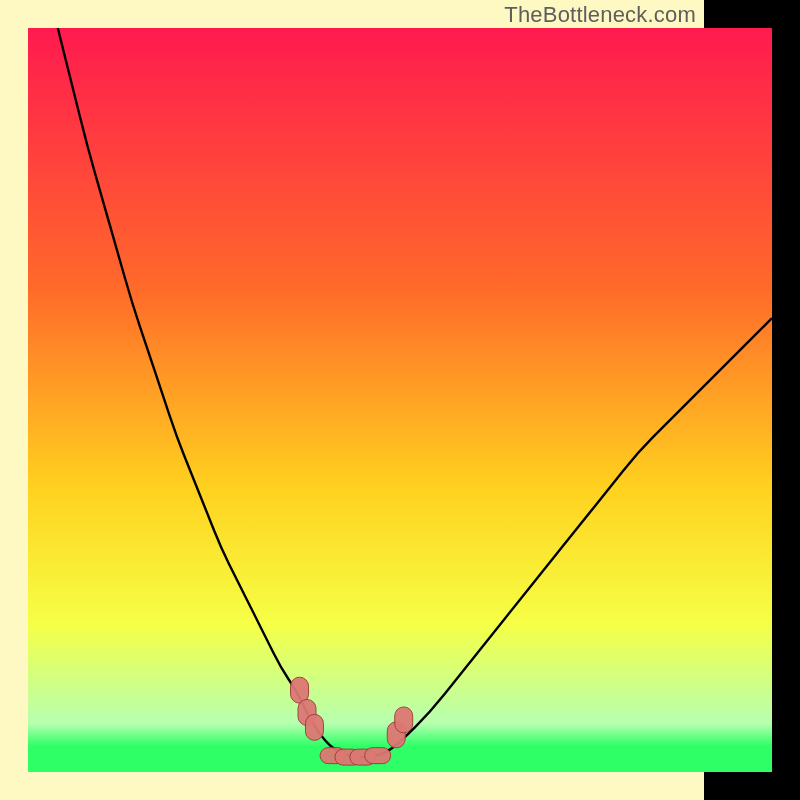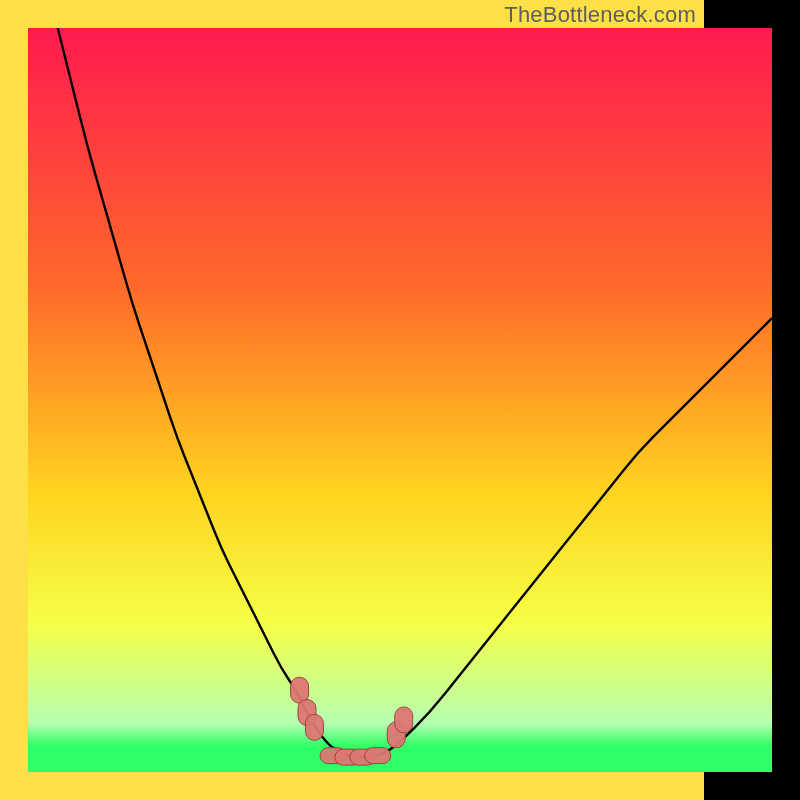--- a/index.html
+++ b/index.html
@@ -8,21 +8,21 @@
     width: 800px;
     height: 800px;
     overflow: hidden;
     background: #000;
     font-family: Arial, Helvetica, sans-serif;
   }
   .frame {
     position: relative;
     width: 704px;
     height: 800px;
-    background: #fde047;
+    background: #fef9c3;
   }
   .watermark {
     position: absolute;
     top: 2px;
     right: 8px;
     color: #5e5e5e;
     font-size: 22px;
     font-weight: 500;
     letter-spacing: 0.2px;
     z-index: 10;

